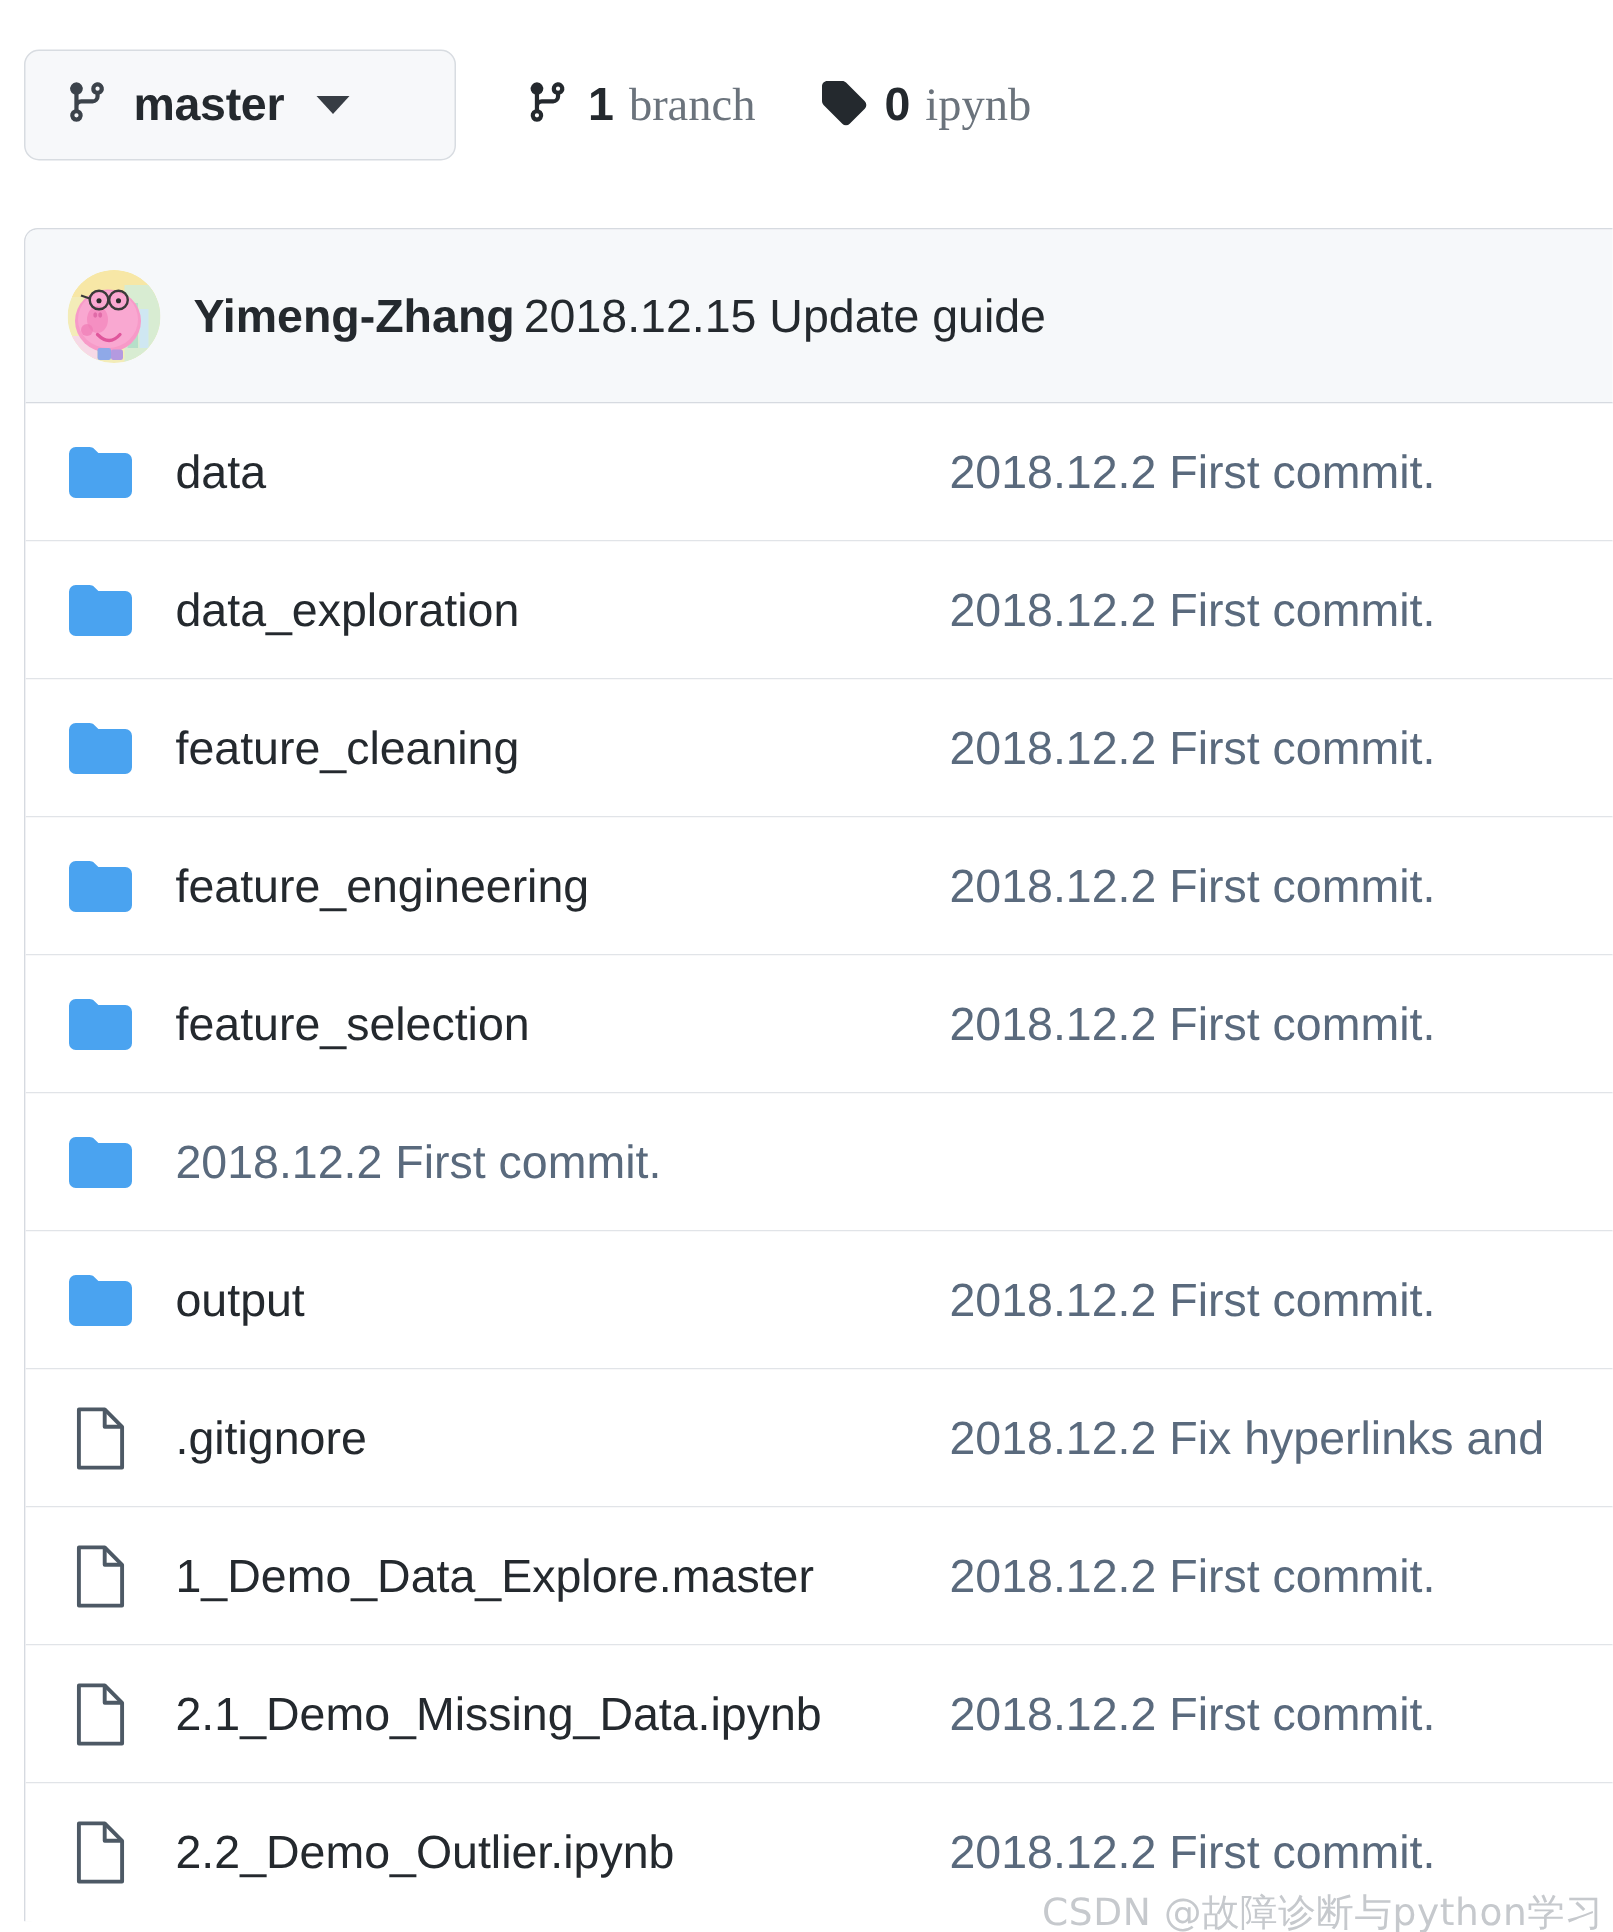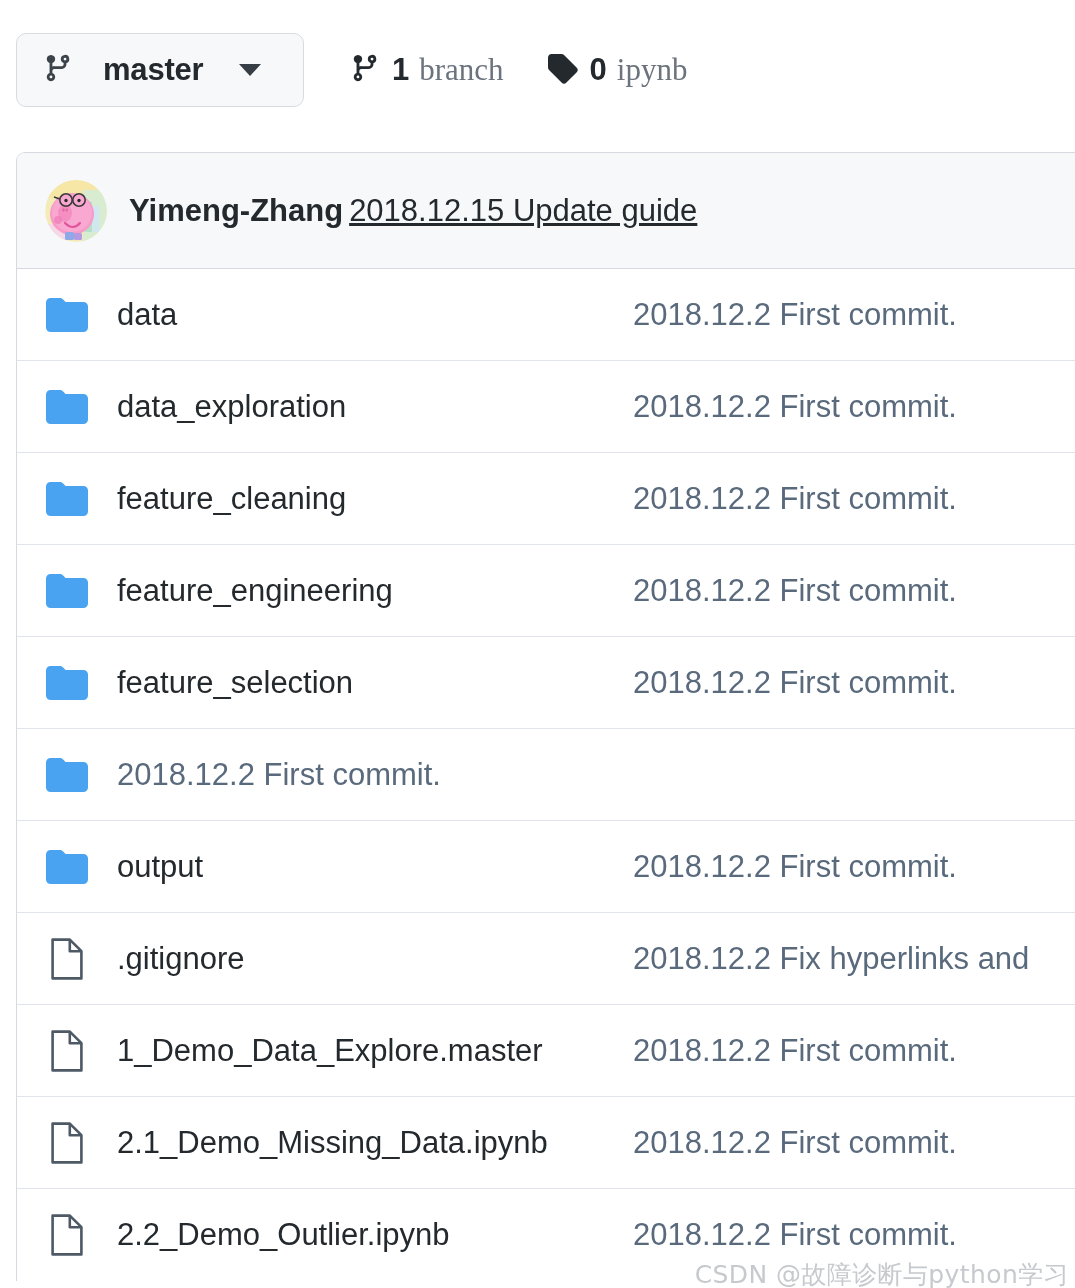--- a/index.html
+++ b/index.html
@@ -32,21 +32,21 @@
 
   #branch-button {
     height: 74px;
     min-width: 288px;
     border: 1px solid #d8dce1;
     border-radius: 10px;
     background: #f7f8fa;
     display: flex;
     align-items: center;
     padding: 0 22px 0 26px;
-    gap: 30px;
+    gap: 16px;
     cursor: pointer;
   }
   #branch-button .branch-label {
     font-size: 31px;
     font-weight: 700;
     color: #24292e;
     letter-spacing: -0.2px;
   }
   .chevron {
     width: 0;
@@ -118,21 +118,20 @@
   }
   .commit-author {
     font-weight: 700;
     color: #24292e;
     text-align: center;
   }
   .commit-msg {
     font-weight: 400;
     color: #24292e;
     margin-left: 6px;
-    text-decoration: underline;
   }
 
   .file-row {
     height: 92px;
     display: flex;
     align-items: center;
     border-bottom: 1px solid #e1e4e8;
     background: #ffffff;
   }
   .file-row:last-child { border-bottom: none; }

